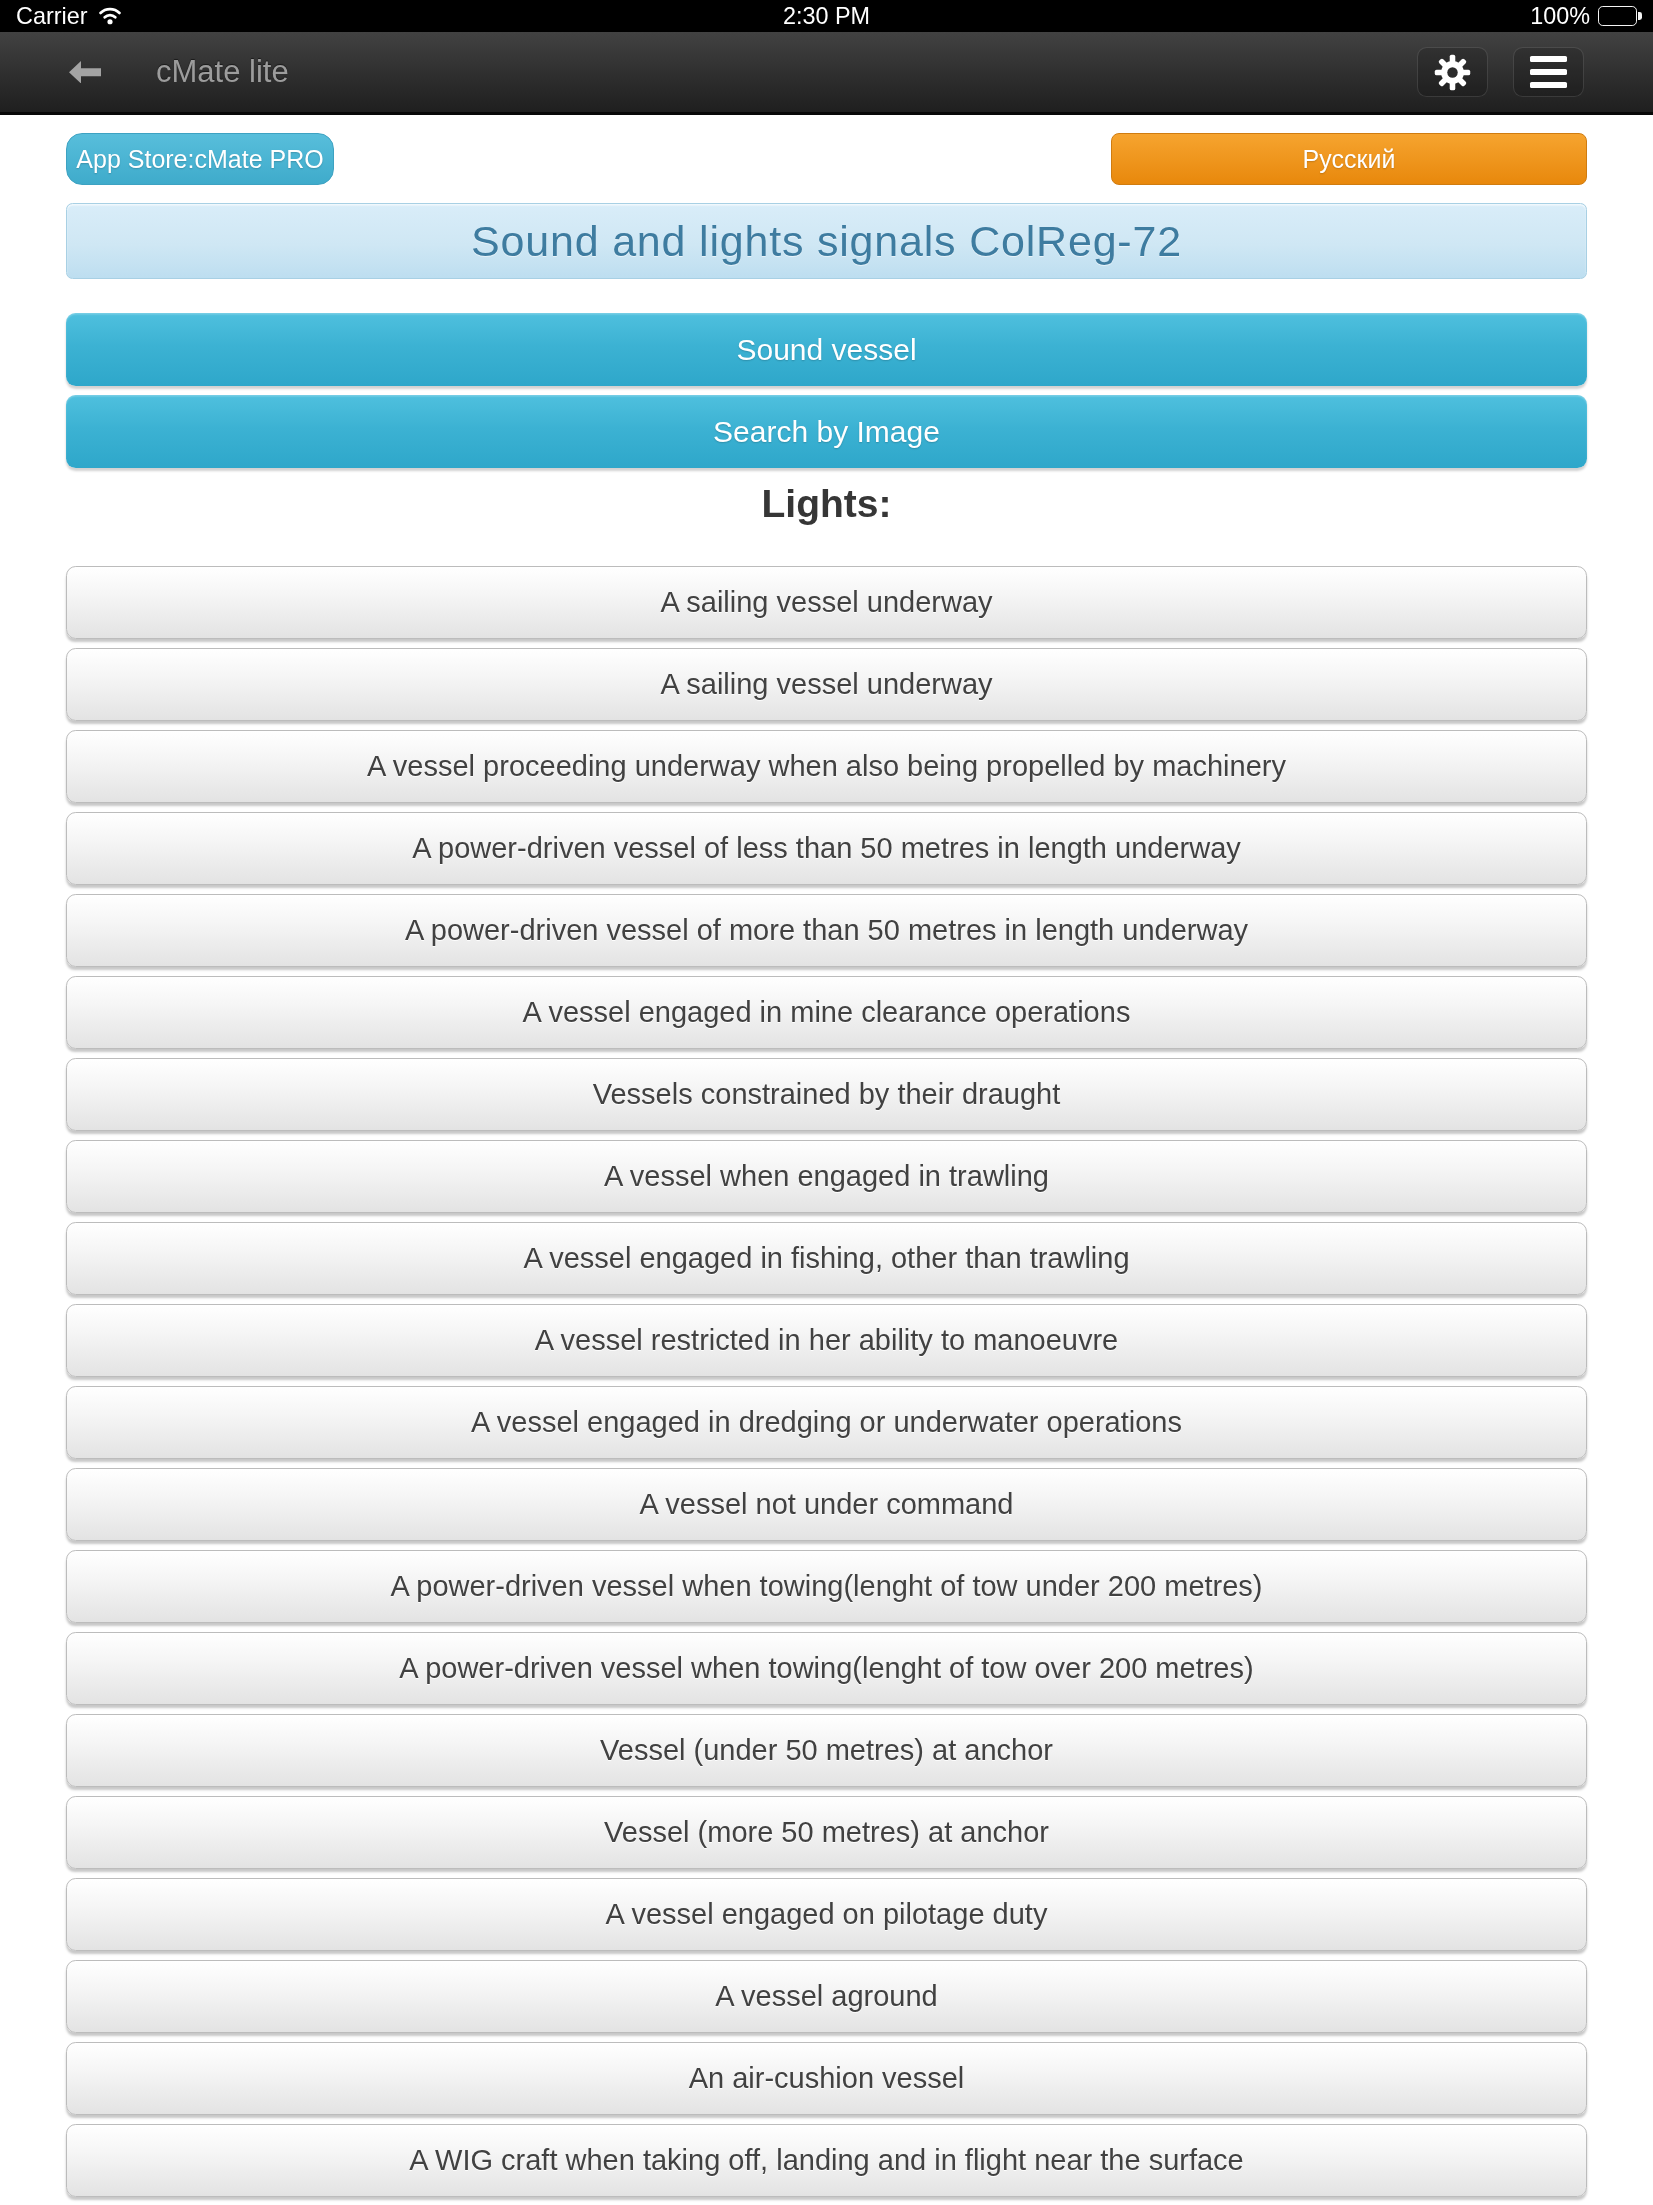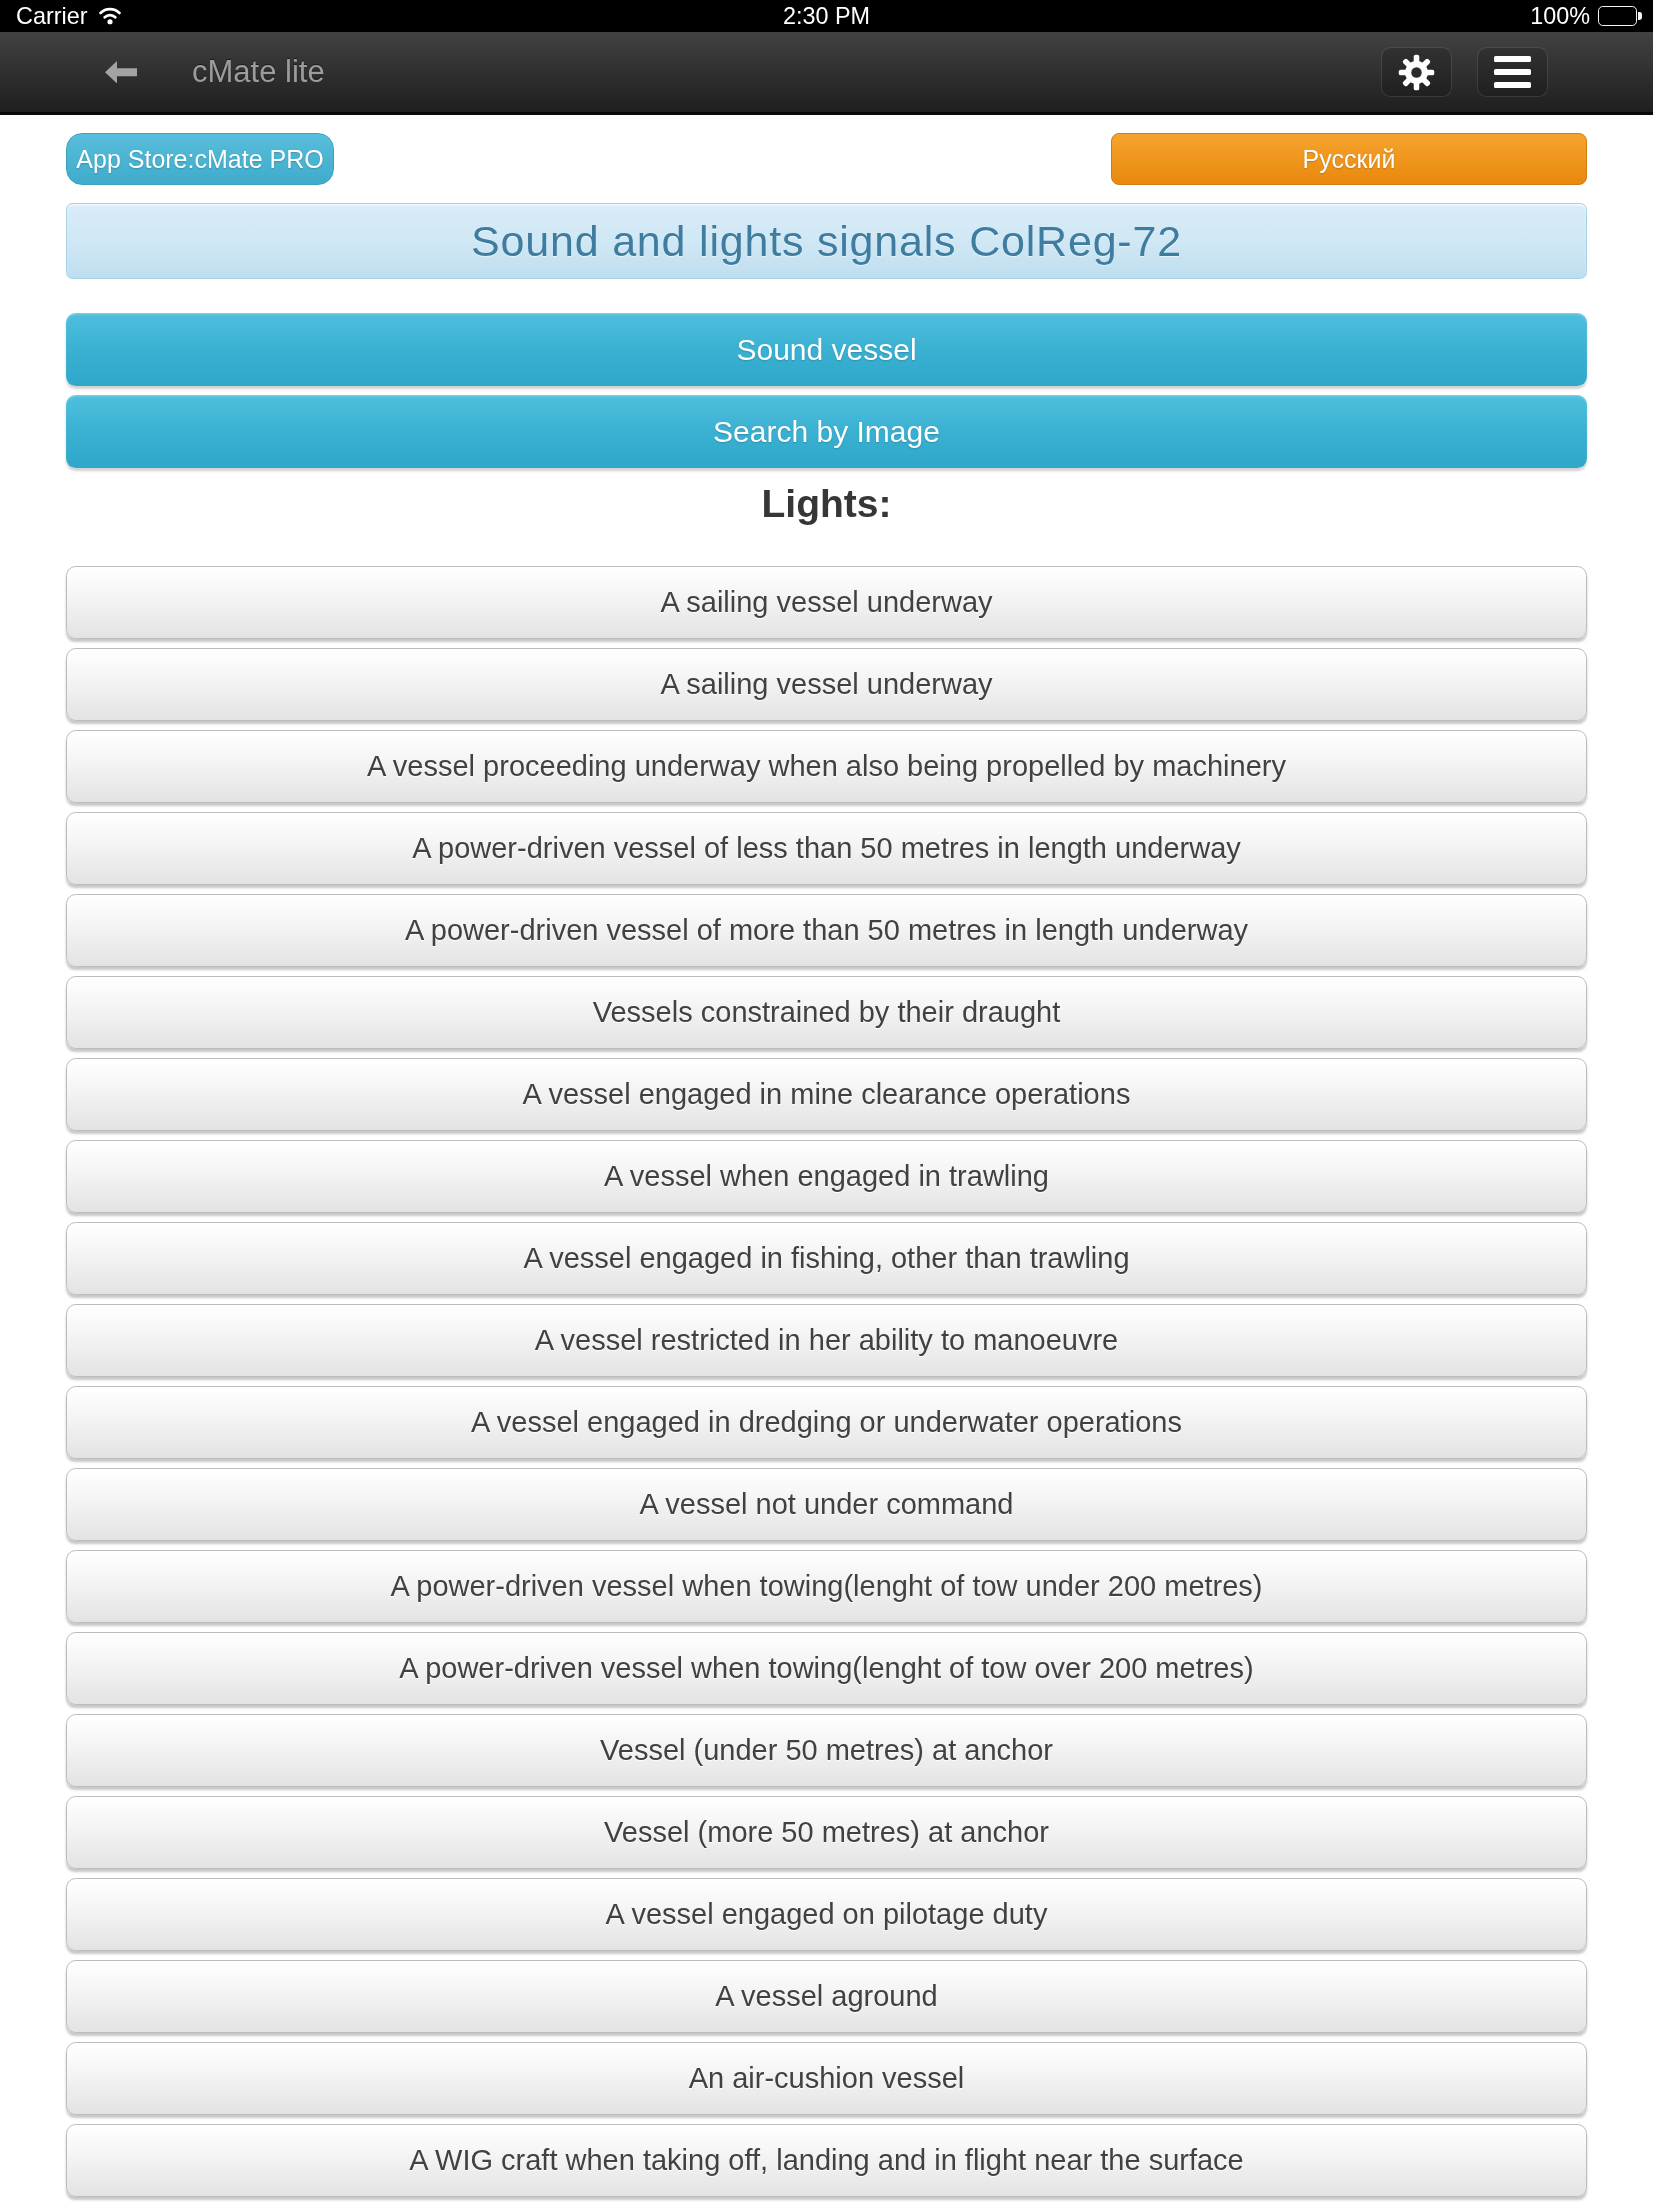--- a/index.html
+++ b/index.html
@@ -16,21 +16,21 @@
   .wifi-svg { width:26px; height:19.4px; display:block; }
   .battery { width:39px; height:19.4px; border:1.6px solid #f4f4f4; border-radius:4.8px;
              position:relative; padding:1.6px; }
   .battery .fill { width:100%; height:100%; background:#fff; border-radius:1.6px; }
   .battery .nub { position:absolute; right:-5.7px; top:4.8px; width:4px; height:8px;
                   background:#f4f4f4; border-radius:0 2.4px 2.4px 0; }
 
   
   .nav-bar { height:83px; flex:0 0 auto; display:flex; align-items:center;
              background:linear-gradient(180deg,#424242 0%, #2e2e2e 55%, #1f1f1f 100%);
-             border-bottom:3.2px solid #080808; padding:0 105px; }
+             border-bottom:3.2px solid #080808; padding:0 69px; }
   .back-btn { background:none; border:none; width:40px; height:32px; cursor:pointer;
               display:flex; align-items:center; }
   .back-svg { width:32px; height:22.6px; display:block; }
   .nav-title { margin-left:47px; font-size:31px; font-weight:400;
                color:var(--nav-title,#9c9c9c); text-shadow:0 -0.8px 0.8px rgba(0,0,0,.5); }
   .nav-actions { margin-left:auto; display:flex; gap:25px; }
   .nav-icon-btn { width:71px; height:50px; border-radius:9.7px; cursor:pointer;
                   background:rgba(0,0,0,0.15); border:1.6px solid rgba(255,255,255,0.12);
                   display:flex; align-items:center; justify-content:center; }
   .gear-svg { width:37px; height:37px; display:block; }
@@ -137,22 +137,22 @@
     <button class="btn btn-action btn-search">Search by Image</button>
 
     <h2 class="section-heading">Lights:</h2>
 
     <div class="lights-list">
         <button class="list-btn">A sailing vessel underway</button>
         <button class="list-btn">A sailing vessel underway</button>
         <button class="list-btn">A vessel proceeding underway when also being propelled by machinery</button>
         <button class="list-btn">A power-driven vessel of less than 50 metres in length underway</button>
         <button class="list-btn">A power-driven vessel of more than 50 metres in length underway</button>
+        <button class="list-btn">A vessel engaged in mine clearance operations</button>
         <button class="list-btn">Vessels constrained by their draught</button>
-        <button class="list-btn">A vessel engaged in mine clearance operations</button>
         <button class="list-btn">A vessel when engaged in trawling</button>
         <button class="list-btn">A vessel engaged in fishing, other than trawling</button>
         <button class="list-btn">A vessel restricted in her ability to manoeuvre</button>
         <button class="list-btn">A vessel engaged in dredging or underwater operations</button>
         <button class="list-btn">A vessel not under command</button>
         <button class="list-btn">A power-driven vessel when towing(lenght of tow under 200 metres)</button>
         <button class="list-btn">A power-driven vessel when towing(lenght of tow over 200 metres)</button>
         <button class="list-btn">Vessel (under 50 metres) at anchor</button>
         <button class="list-btn">Vessel (more 50 metres) at anchor</button>
         <button class="list-btn">A vessel engaged on pilotage duty</button>

